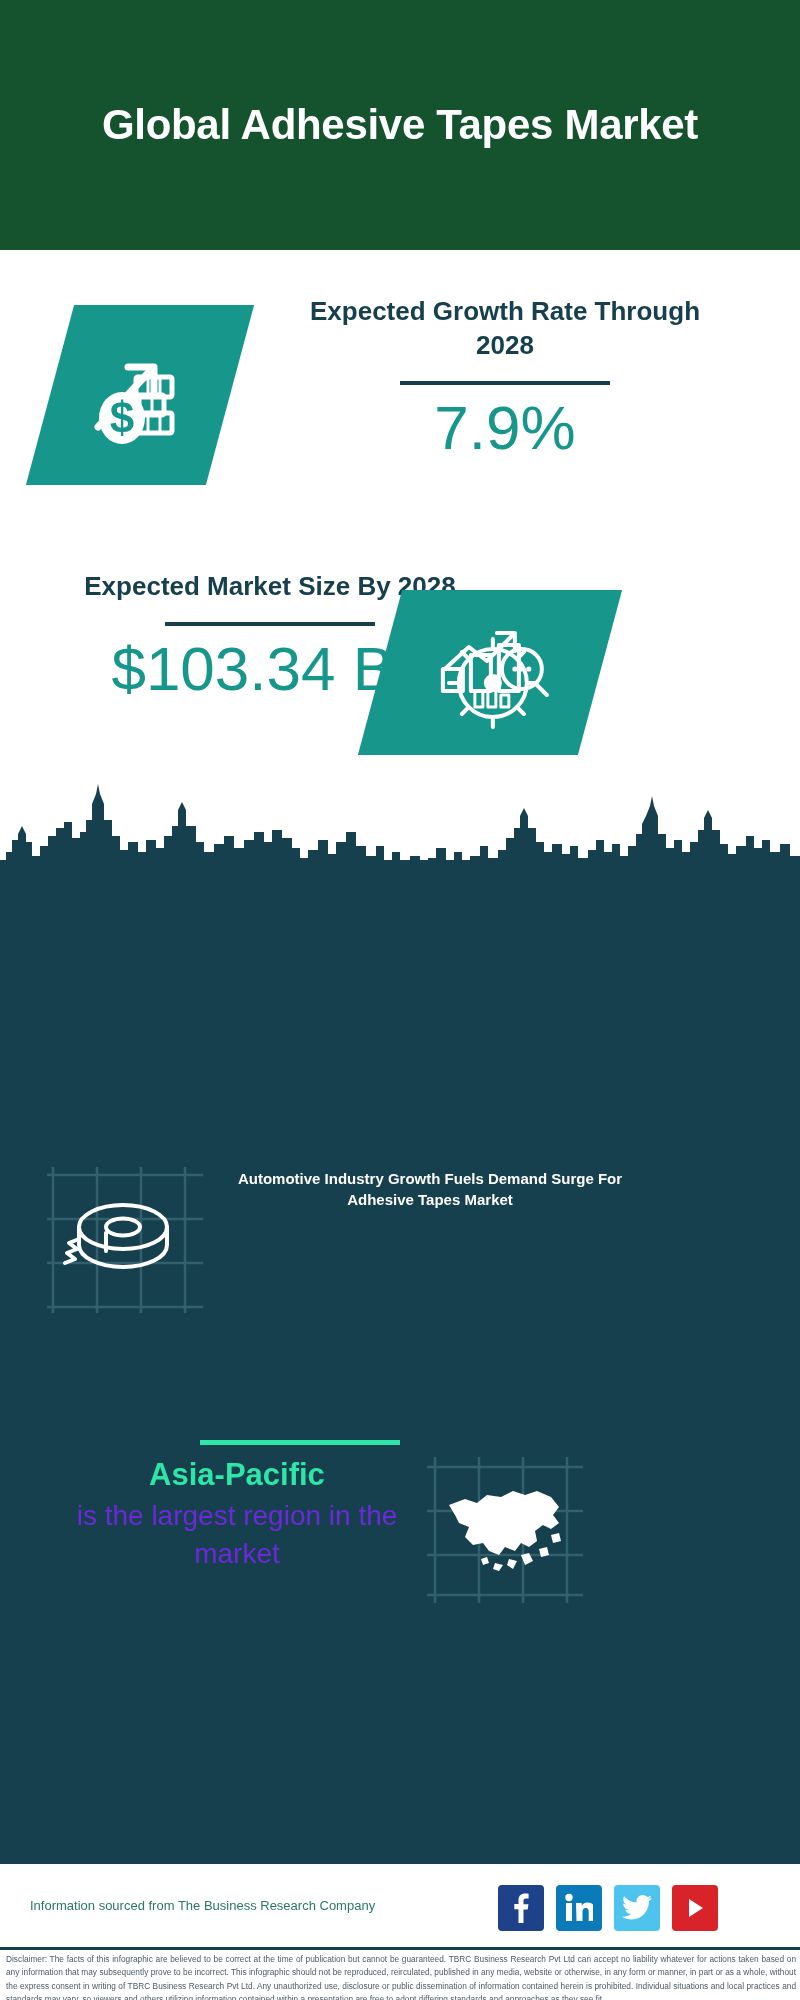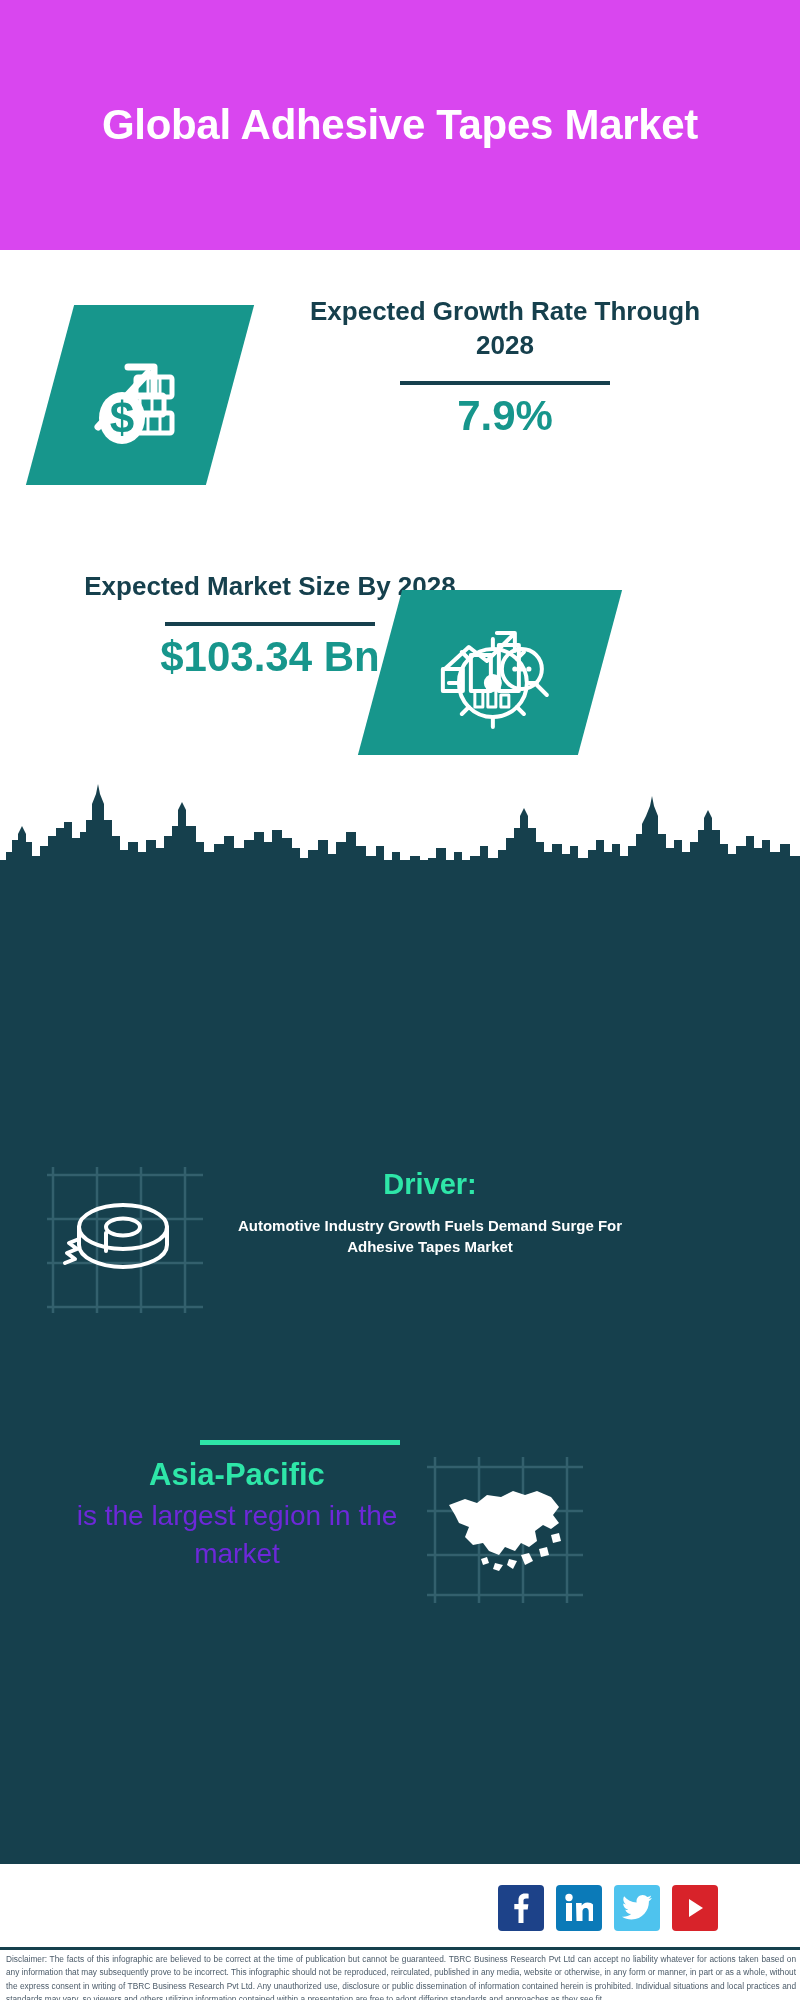--- a/index.html
+++ b/index.html
@@ -6,21 +6,21 @@
   html,body { width:800px; height:2000px; background:#ffffff; }
   body {
     font-family:"Liberation Sans", sans-serif;
     width:800px; height:2000px;
     position:relative; overflow:hidden;
   }
 
   
   .header{
     position:absolute; left:0; top:0; width:800px; height:250px;
-    background:#d946ef;
+    background:#14532d;
     display:flex; align-items:center; justify-content:center;
   }
   .header-title{
     color:#ffffff;
     font-size:42px; font-weight:bold; line-height:1.22;
     text-align:center; letter-spacing:-0.3px;
     width:620px;
   }
 
   
@@ -45,21 +45,21 @@
     text-align:center;
   }
   .stat-label{
     color:#16404d; font-size:26px; font-weight:bold; line-height:1.3;
   }
   .rule-dark{
     width:210px; height:4px; background:#16404d;
     margin:18px auto 6px auto;
   }
   .stat-value{
-    color:#17968c; font-size:42px; font-weight:bold; line-height:1.2;
+    color:#17968c; font-size:62px; font-weight:normal; line-height:1.2;
   }
 
   
   .blk2-text{
     position:absolute; left:60px; top:570px; width:420px; text-align:center;
   }
   .blk2-badge{ left:380px; top:590px; width:220px; height:165px; }
 
   
   .dark-zone{
@@ -222,21 +222,20 @@
   <g stroke="#ffffff" stroke-width="4" fill="none" stroke-linejoin="round" stroke-linecap="round">
     <ellipse cx="78" cy="62" rx="44" ry="22"></ellipse>
     <ellipse cx="78" cy="62" rx="17" ry="8.5"></ellipse>
     <path d="M34 62 L34 80 A44 22 0 0 0 122 80 L122 62"></path>
     <path d="M61 68 L61 86"></path>
     <path d="M34 74 L24 78 L32 84 L22 88 L30 94 L20 98"></path>
   </g>
 </svg>
 
 <div class="driver-wrap">
-  <div class="driver-title">Driver:</div>
   <div class="driver-text">Automotive Industry Growth Fuels Demand Surge For Adhesive Tapes Market</div>
 </div>
 
 <div class="rule-mint"></div>
 
 <div class="region-wrap">
   <div class="region-name">Asia-Pacific</div>
   <div class="region-desc">is the largest region in the market</div>
 </div>
 
@@ -260,20 +259,21 @@
     <path d="M126 80 L134 78 L136 86 L128 88 Z"></path>
     <path d="M56 104 L62 102 L64 108 L58 110 Z"></path>
   </g>
 </svg>
 
 <div class="footer">
   <div class="footer-top-rule"></div>
 </div>
 
 <div class="source-text">
+  <div>Information sourced from The Business Research Company</div>
 </div>
 
 <div class="socials">
   <div class="social s-fb">
     <svg width="24" height="30" viewBox="0 0 24 30">
         <path fill="#fff" d="M14.5 30V16.5h4.2l.7-5.2h-4.9V8c0-1.5.4-2.5 2.6-2.5h2.5V.8C19.1.7 17.6.6 15.9.6c-3.8 0-6.4 2.3-6.4 6.6v3.9H5.3v5.2h4.2V30z"></path>
       </svg>
   </div>
   <div class="social s-li">
     <svg width="28" height="30" viewBox="0 0 28 30">

